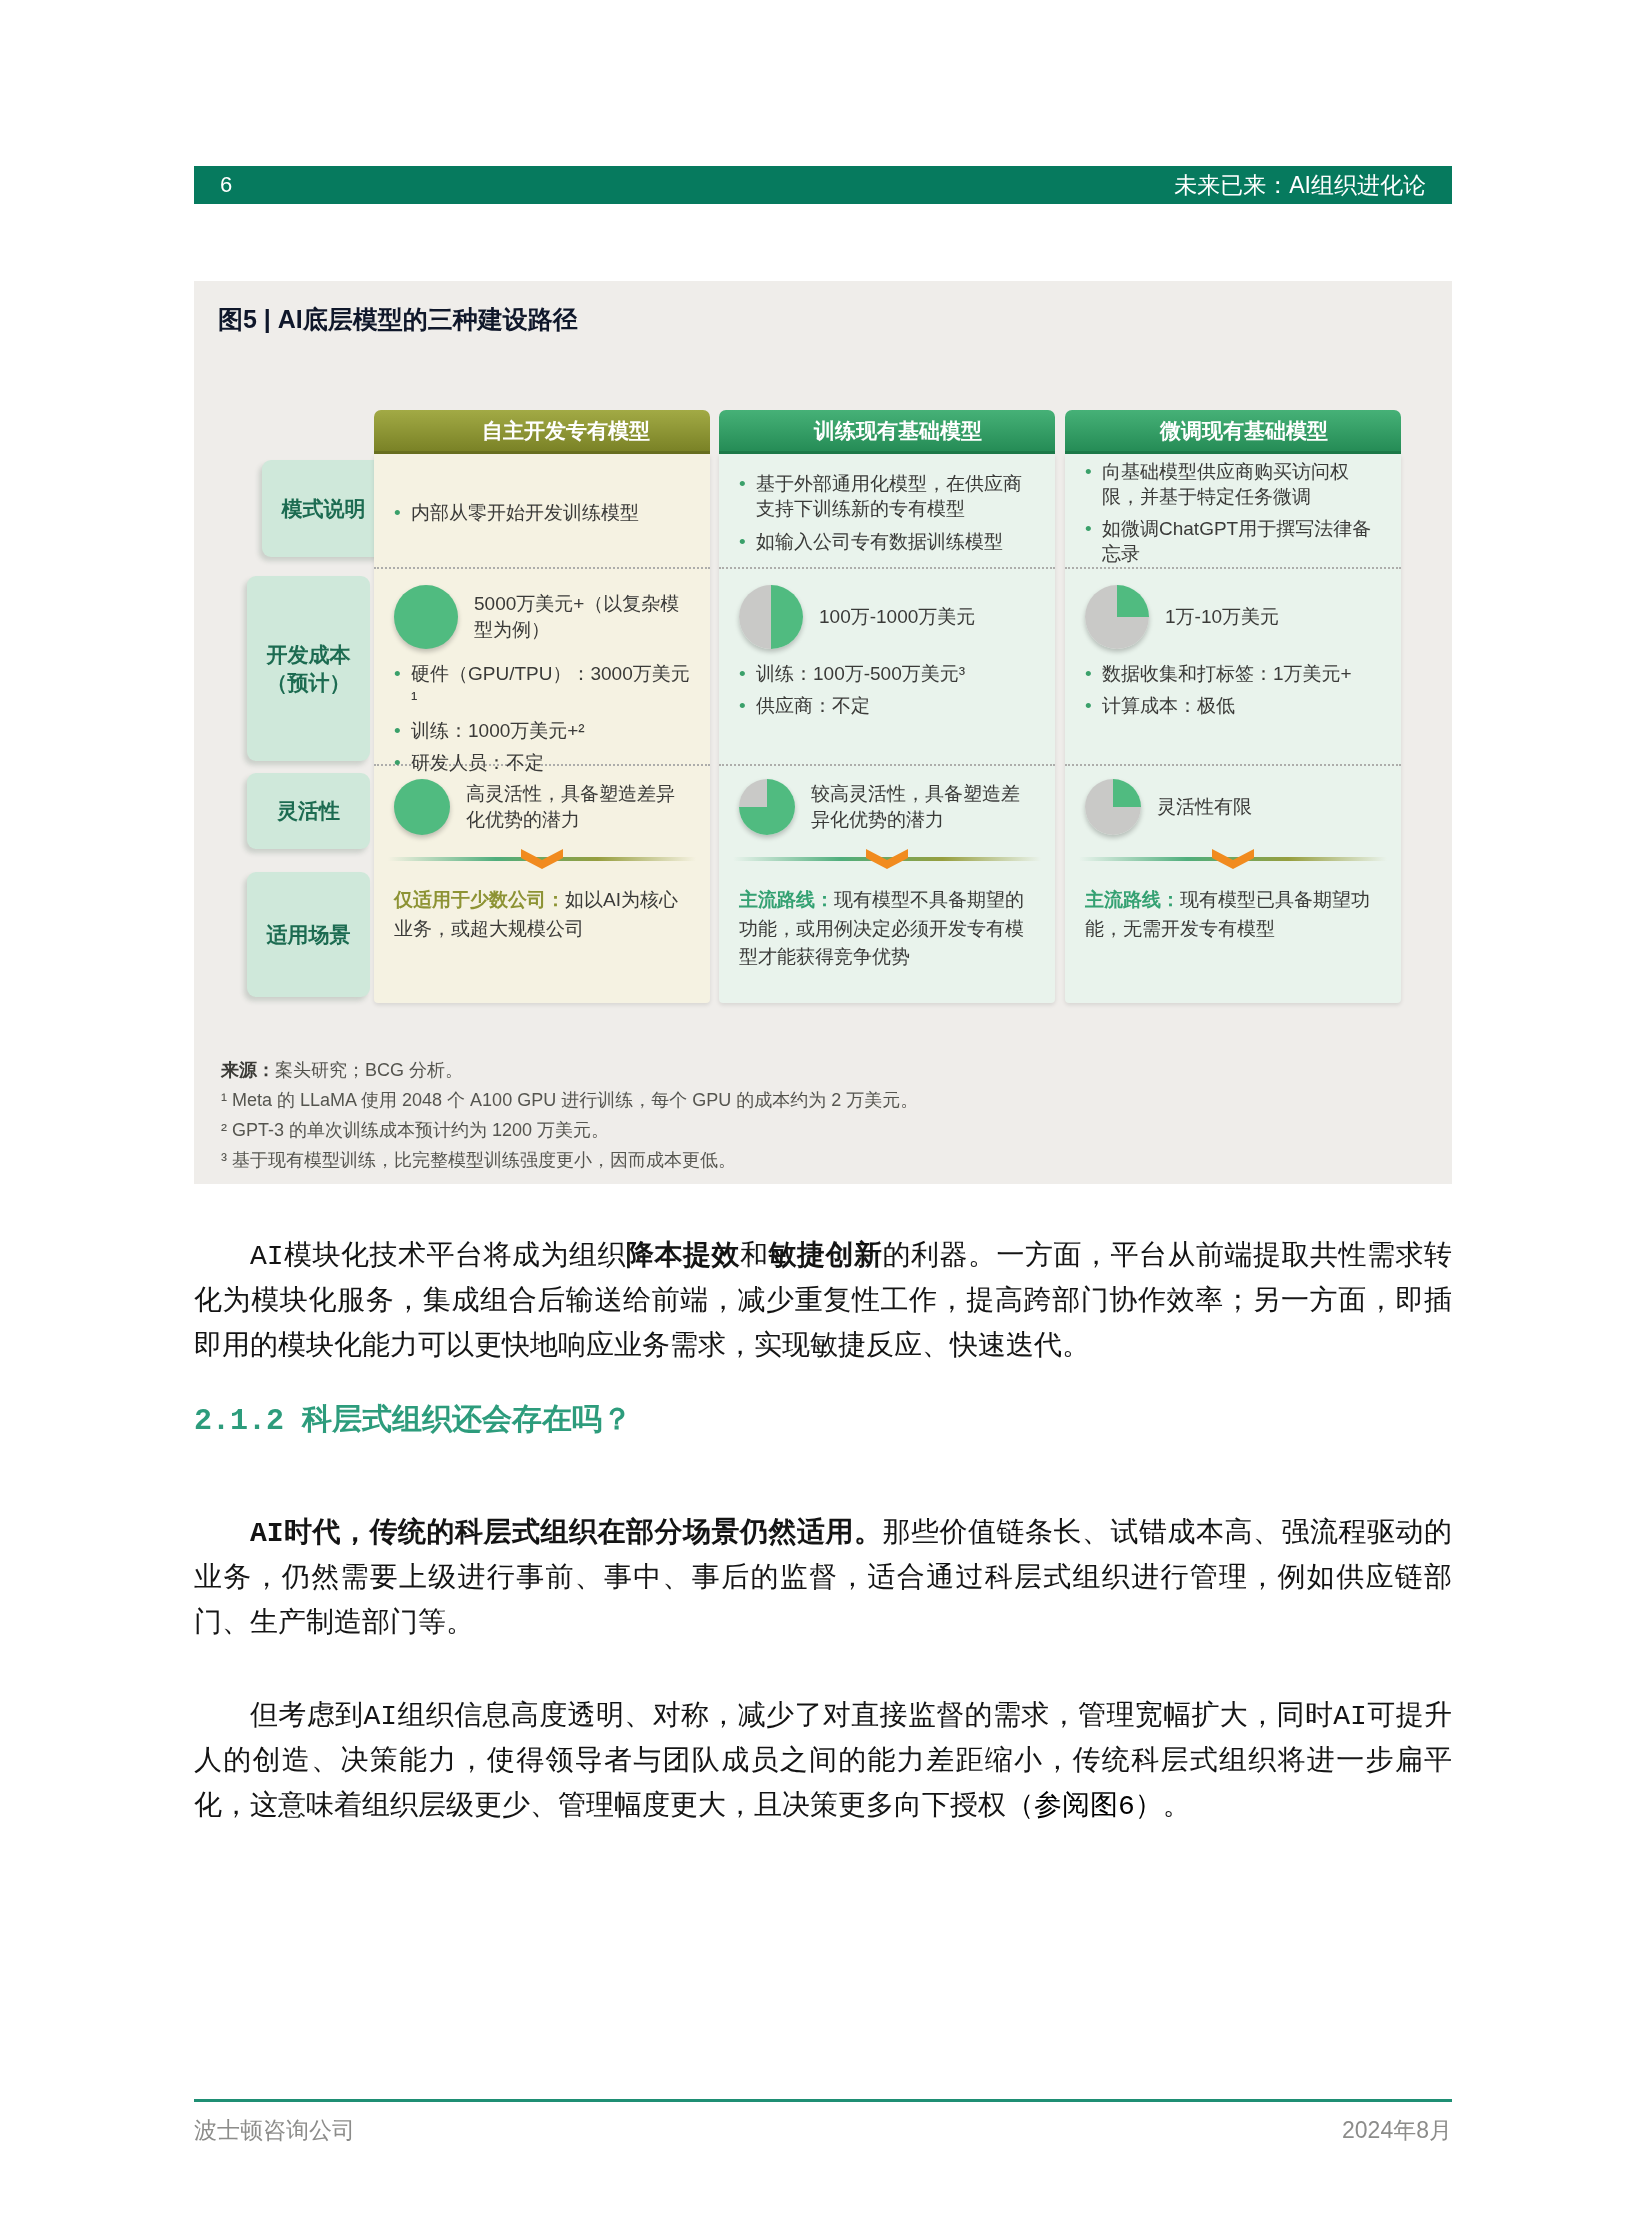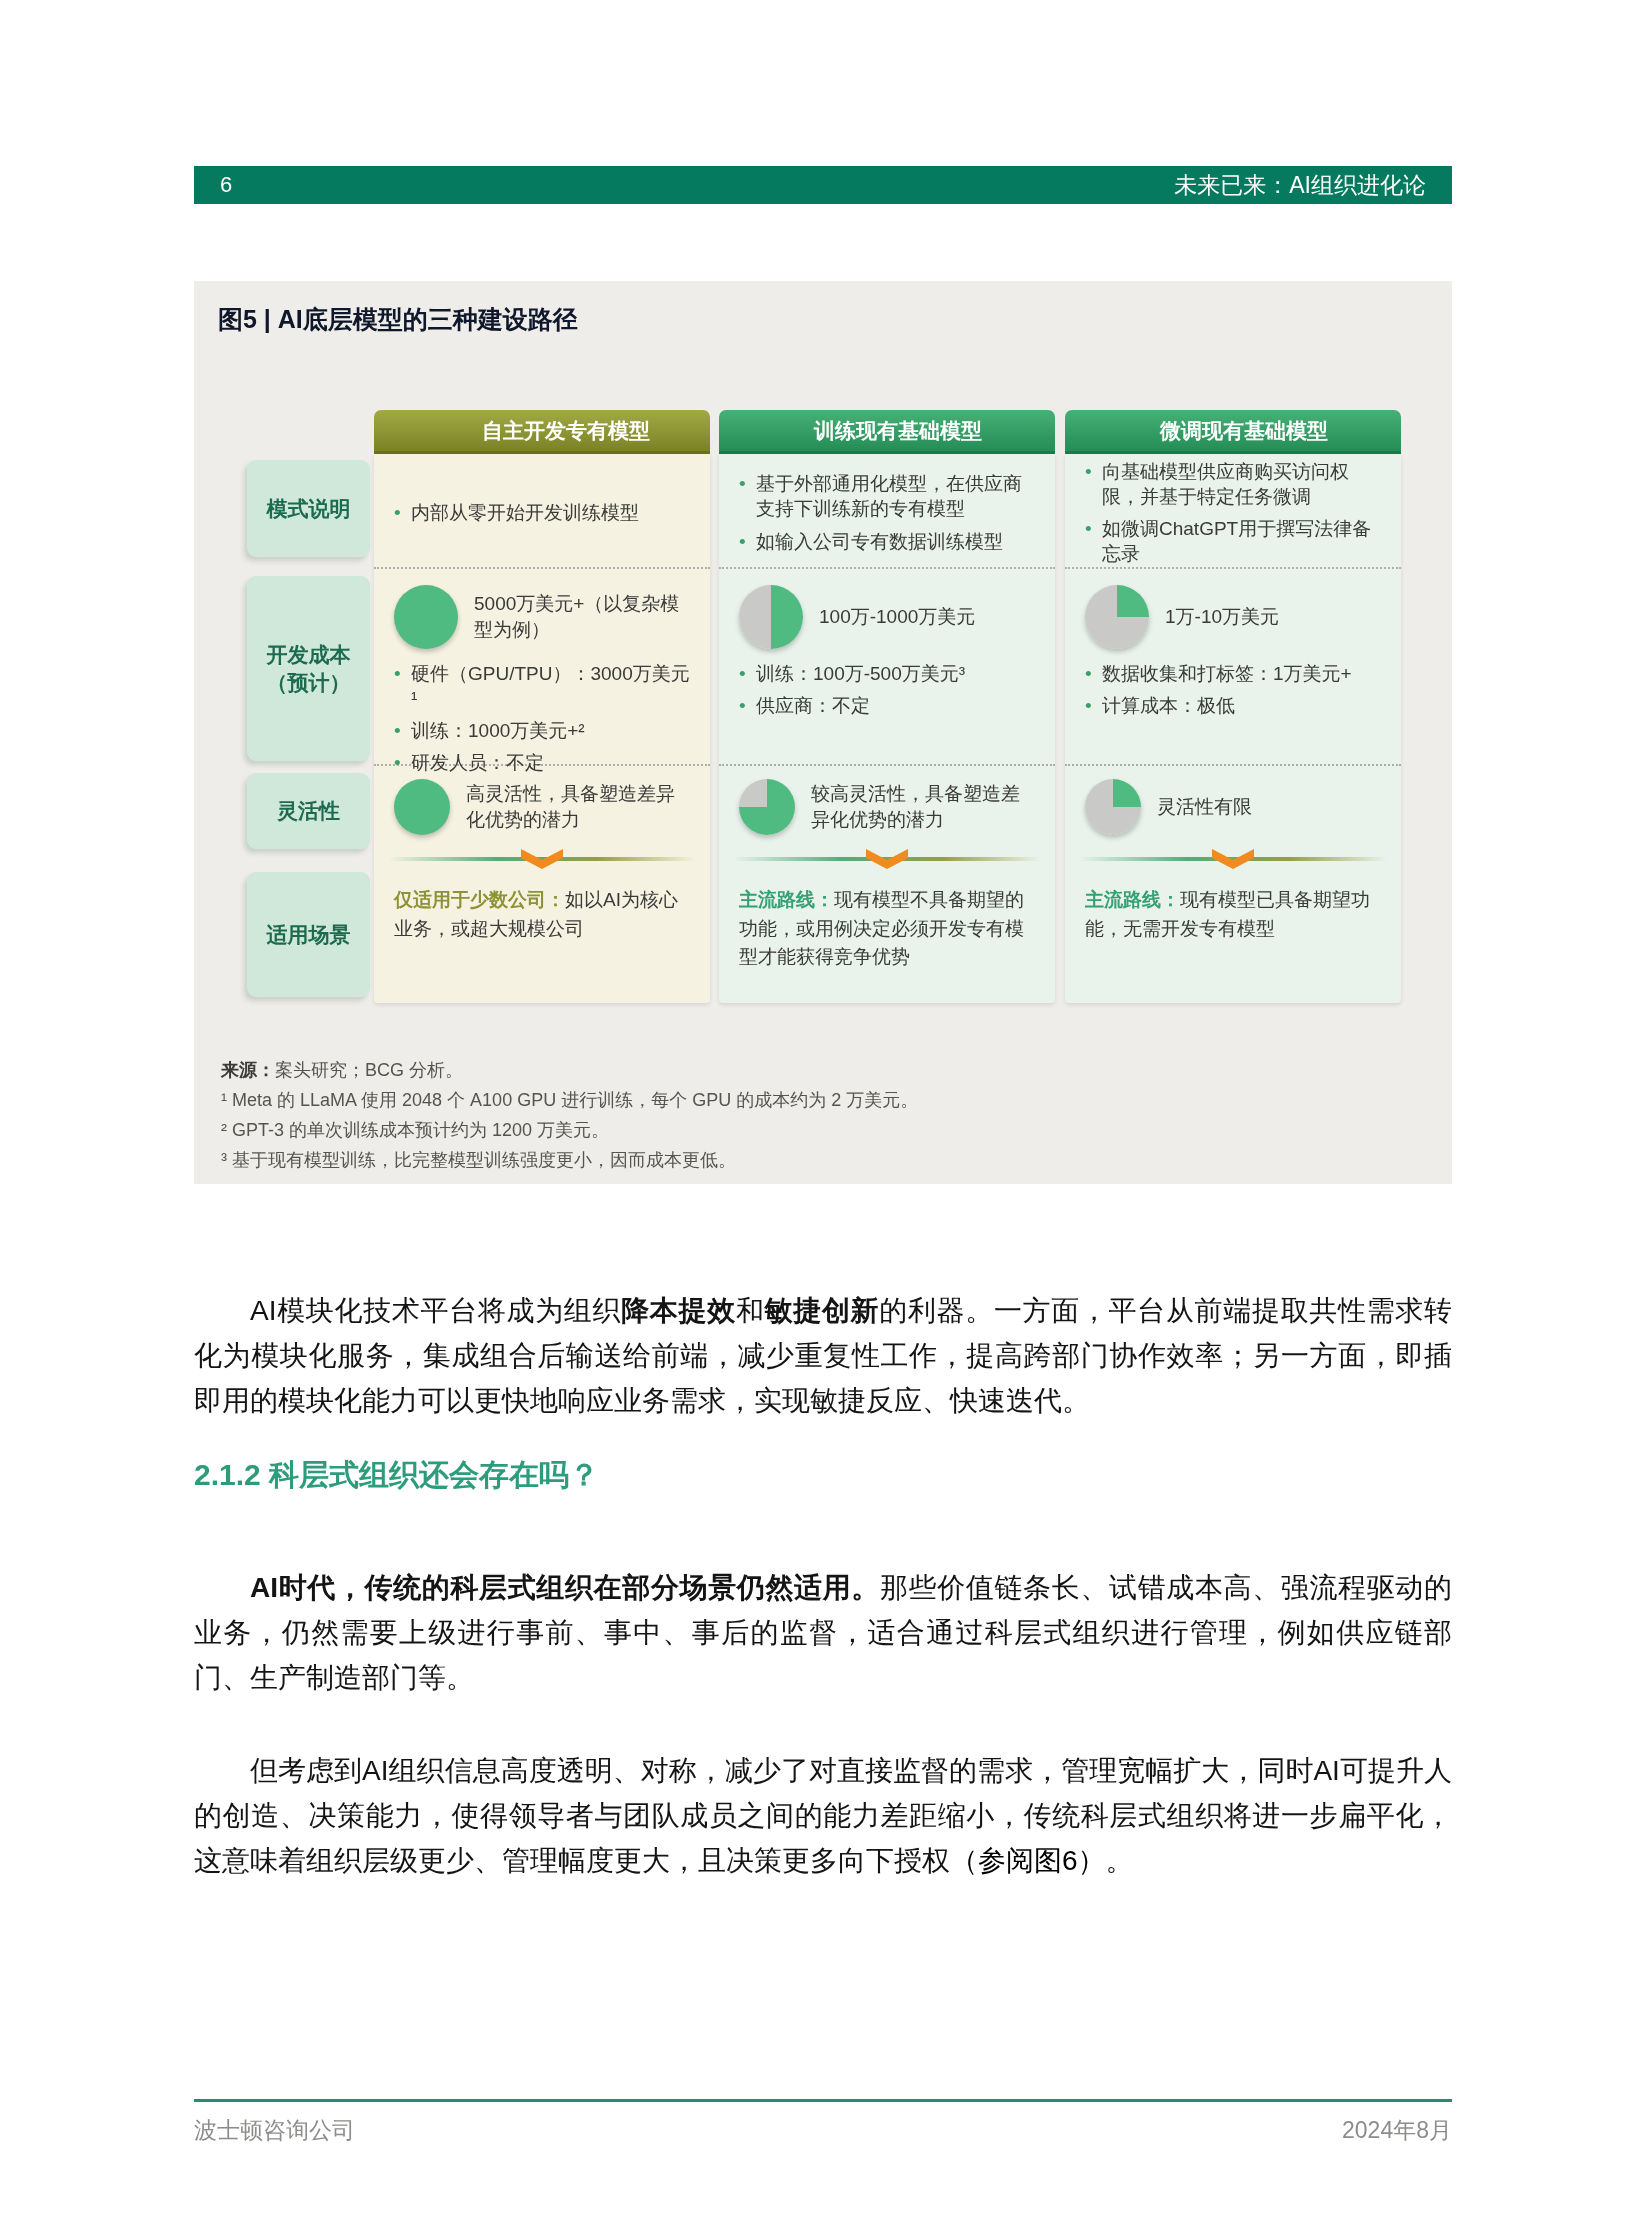--- a/index.html
+++ b/index.html
@@ -31,21 +31,21 @@
 
   
   .rlabel {
     position:absolute; left:53px; width:123px;
     background:#cfe8da; border-radius:9px;
     color:#1c6b51; font-weight:bold; font-size:21px; line-height:1.3;
     display:flex; flex-direction:column; justify-content:center; align-items:center;
     text-align:center;
     box-shadow:-3px 4px 5px rgba(60,90,75,0.20);
   }
-  .l-mode     { top:179px; height:97px; }
+  .l-mode     { top:179px; height:97px;margin-left:15px; }
   .l-cost     { top:295px; height:185px; }
   .l-flex     { top:492px; height:76px;  }
   .l-scenario { top:591px; height:125px; }
 
   
   .col { position:absolute; top:129px; width:336px; }
   .col-1 { left:180px; } .col-2 { left:525px; } .col-3 { left:871px; }
   .col-header {
     height:44px; border-radius:7px 7px 0 0;
     display:flex; justify-content:center; align-items:center;
@@ -91,22 +91,22 @@
   .lead { font-weight:bold; }
   .lead-olive { color:#8d9334; }
   .lead-green { color:#34a172; }
 
   
   .notes { position:absolute; left:27px; top:774px; font-size:18px; color:#55554f; line-height:30px; }
   .notes .srcline strong { color:#3a3a36; }
 
   
   .bodytext {
-    position:absolute; left:194px; top:1288px; width:1258px;
-    font-family:Liberation Sans, sans-serif;
+    position:absolute; left:194px; top:1234px; width:1258px;
+    font-family:Liberation Mono, monospace;
   }
   .para {
     font-size:28px; line-height:45px; text-align:justify; text-indent:2em;
     color:#141414;
   }
   .p1 { margin-bottom:32px; }
   .p2 { margin-bottom:48px; }
   .sec-heading {
     font-size:30px; line-height:40px; font-weight:bold; color:#2d9c7c;
     margin-bottom:70px; text-indent:0;

